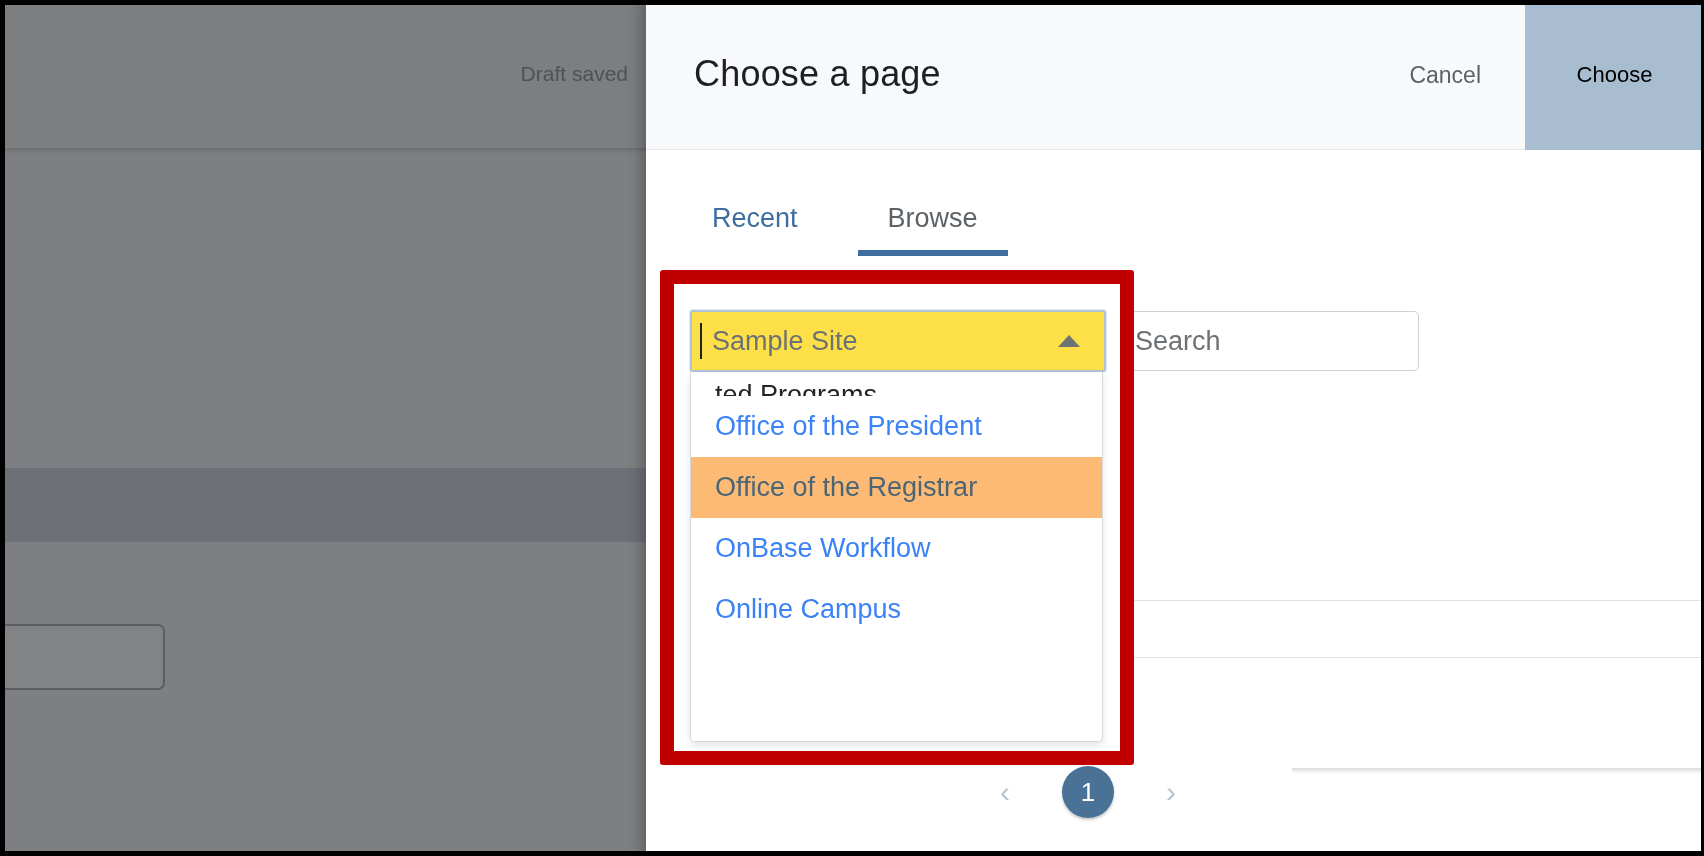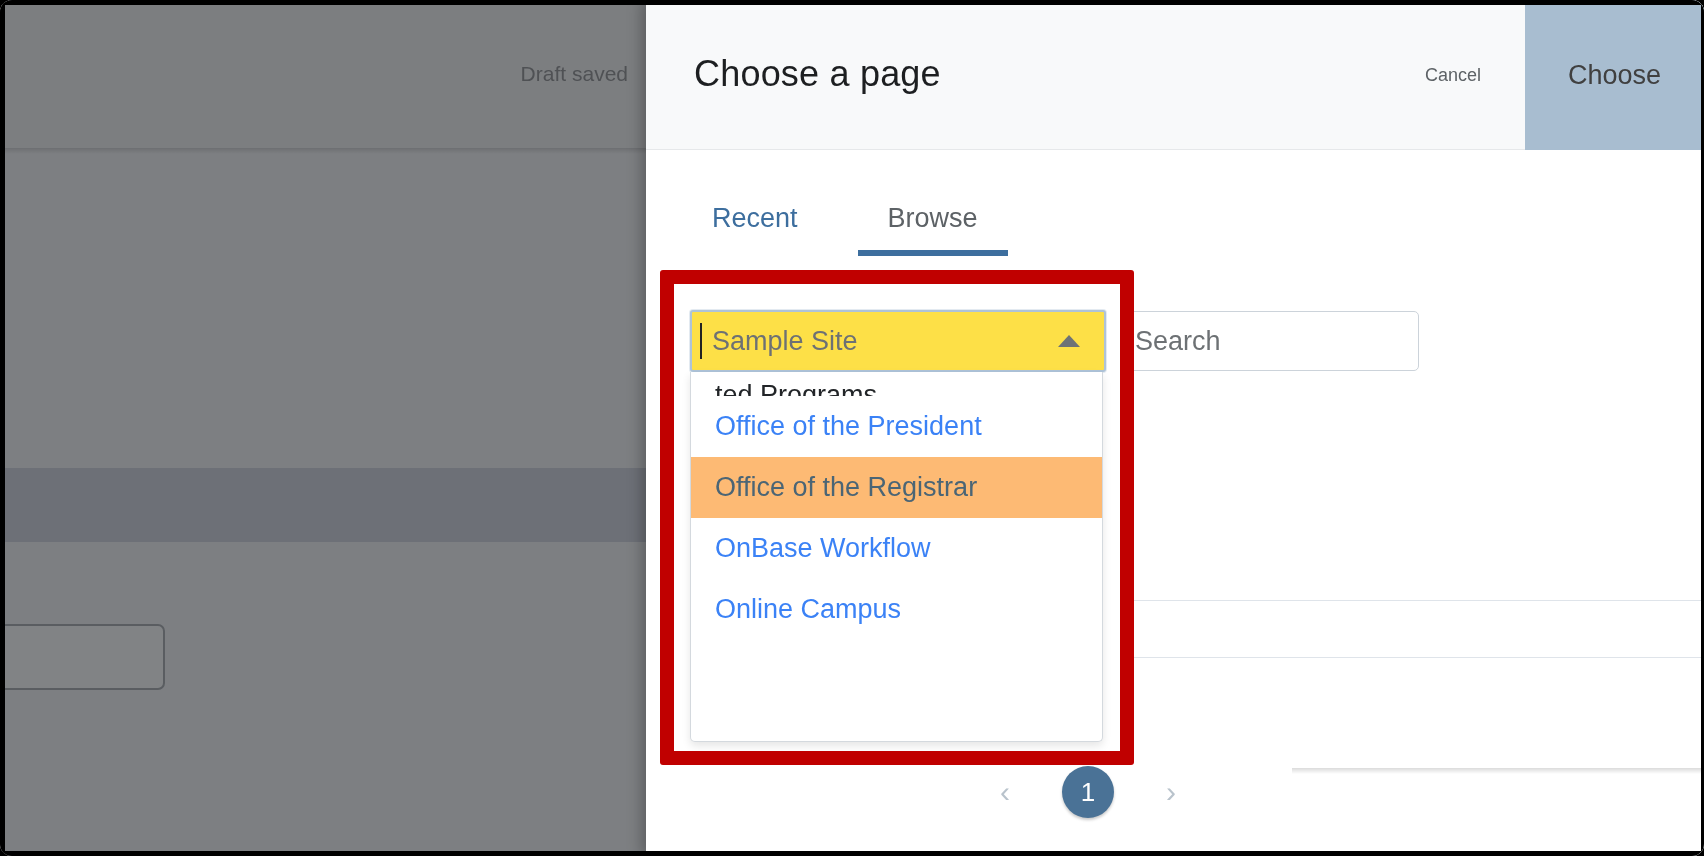--- a/index.html
+++ b/index.html
@@ -8,21 +8,20 @@
     overflow: hidden;
     font-family: "Liberation Sans", sans-serif;
     background: #000;
   }
 
   #root {
     position: relative;
     width: 1704px; height: 856px;
     background: #ffffff;
     overflow: hidden;
-    border-radius: 12px;
   }
 
   
   .backdrop {
     position: absolute;
     left: 0; top: 0;
     width: 1704px; height: 856px;
     background: #7d7f82;
   }
   .backdrop-topbar {
@@ -95,33 +94,33 @@
     position: absolute;
     right: 0; top: 0;
     height: 150px;
     display: flex;
     align-items: stretch;
   }
   .cancel-link {
     display: flex;
     align-items: center;
     padding: 0 44px;
-    font-size: 18px;
+    font-size: 23px;
     color: #5d6266;
     cursor: pointer;
     user-select: none;
   }
   .choose-btn {
     display: flex;
     align-items: center;
     justify-content: center;
     width: 179px;
     background: #a8bdd0;
-    color: #404040;
-    font-size: 27px;
+    color: #000000;
+    font-size: 22px;
     cursor: pointer;
     user-select: none;
   }
 
   
   .tabs {
     position: absolute;
     left: 646px; top: 195px;
     display: flex;
     align-items: flex-end;

